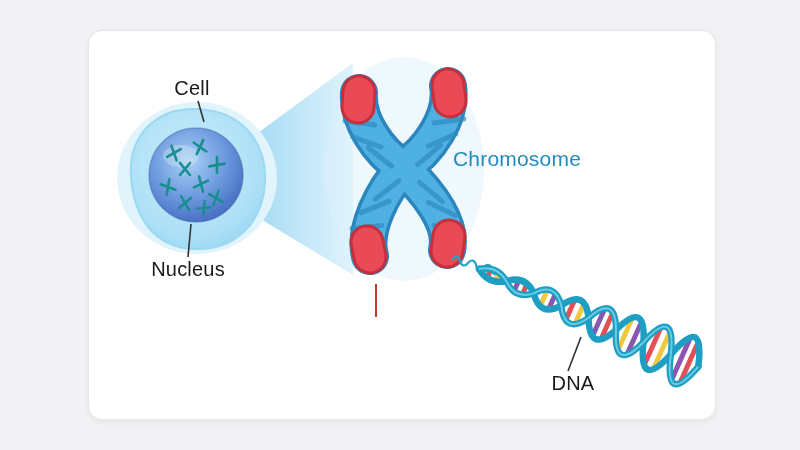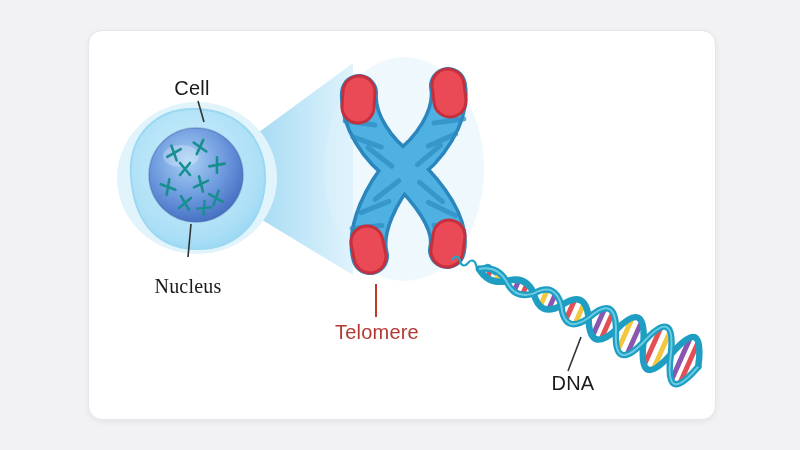--- a/index.html
+++ b/index.html
@@ -17,21 +17,21 @@
     border-radius:14px;
     box-shadow:0 2px 6px rgba(0,0,0,0.06);
     overflow:hidden;
   }
   svg.art { position:absolute; left:0; top:0; }
   .lbl {
     position:absolute; transform:translateX(-50%);
     font-size:20px; color:#1a1a1a; white-space:nowrap; letter-spacing:0.2px;
   }
   .lbl-cell       { left:103px; top:46px; }
-  .lbl-nucleus    { left:99px;  top:244px;font-family:Liberation Serif, serif; }
+  .lbl-nucleus    { left:99px;  top:227px; }
   .lbl-chromosome { left:428px; top:116px; color:#1e8cbe; font-size:21px; }
   .lbl-telomere   { left:288px; top:290px; color:#b23a33; }
   .lbl-dna        { left:468px; top:341px;margin-left:16px; }
 </style>
 </head>
 <body>
 
 <div class="stage">
   <div class="card">
 
@@ -137,16 +137,16 @@
         <path d="M0,0 C10,-7 20,-7 30,0 C40,9 50,9 60,0 C70,-13 80,-13 90,0
                  C100,17 110,17 120,0 C130,-22 140,-22 150,0 C160,27 170,27 180,0
                  C190,-31 200,-31 210,0 C220,34 230,34 240,0" fill="none" stroke="#7ed7ec" stroke-width="2" opacity="0.8"></path>
       </g>
 
       <line x1="567" y1="370" x2="580" y2="336" stroke="#333333" stroke-width="1.6"></line>
     </svg>
 
     <div class="lbl lbl-cell">Cell</div>
     <div class="lbl lbl-nucleus">Nucleus</div>
-    <div class="lbl lbl-telomere">Telomere</div>
+    <div class="lbl lbl-chromosome">Chromosome</div>
     <div class="lbl lbl-dna">DNA</div>
   </div>
 </div>
 
 </body></html>

